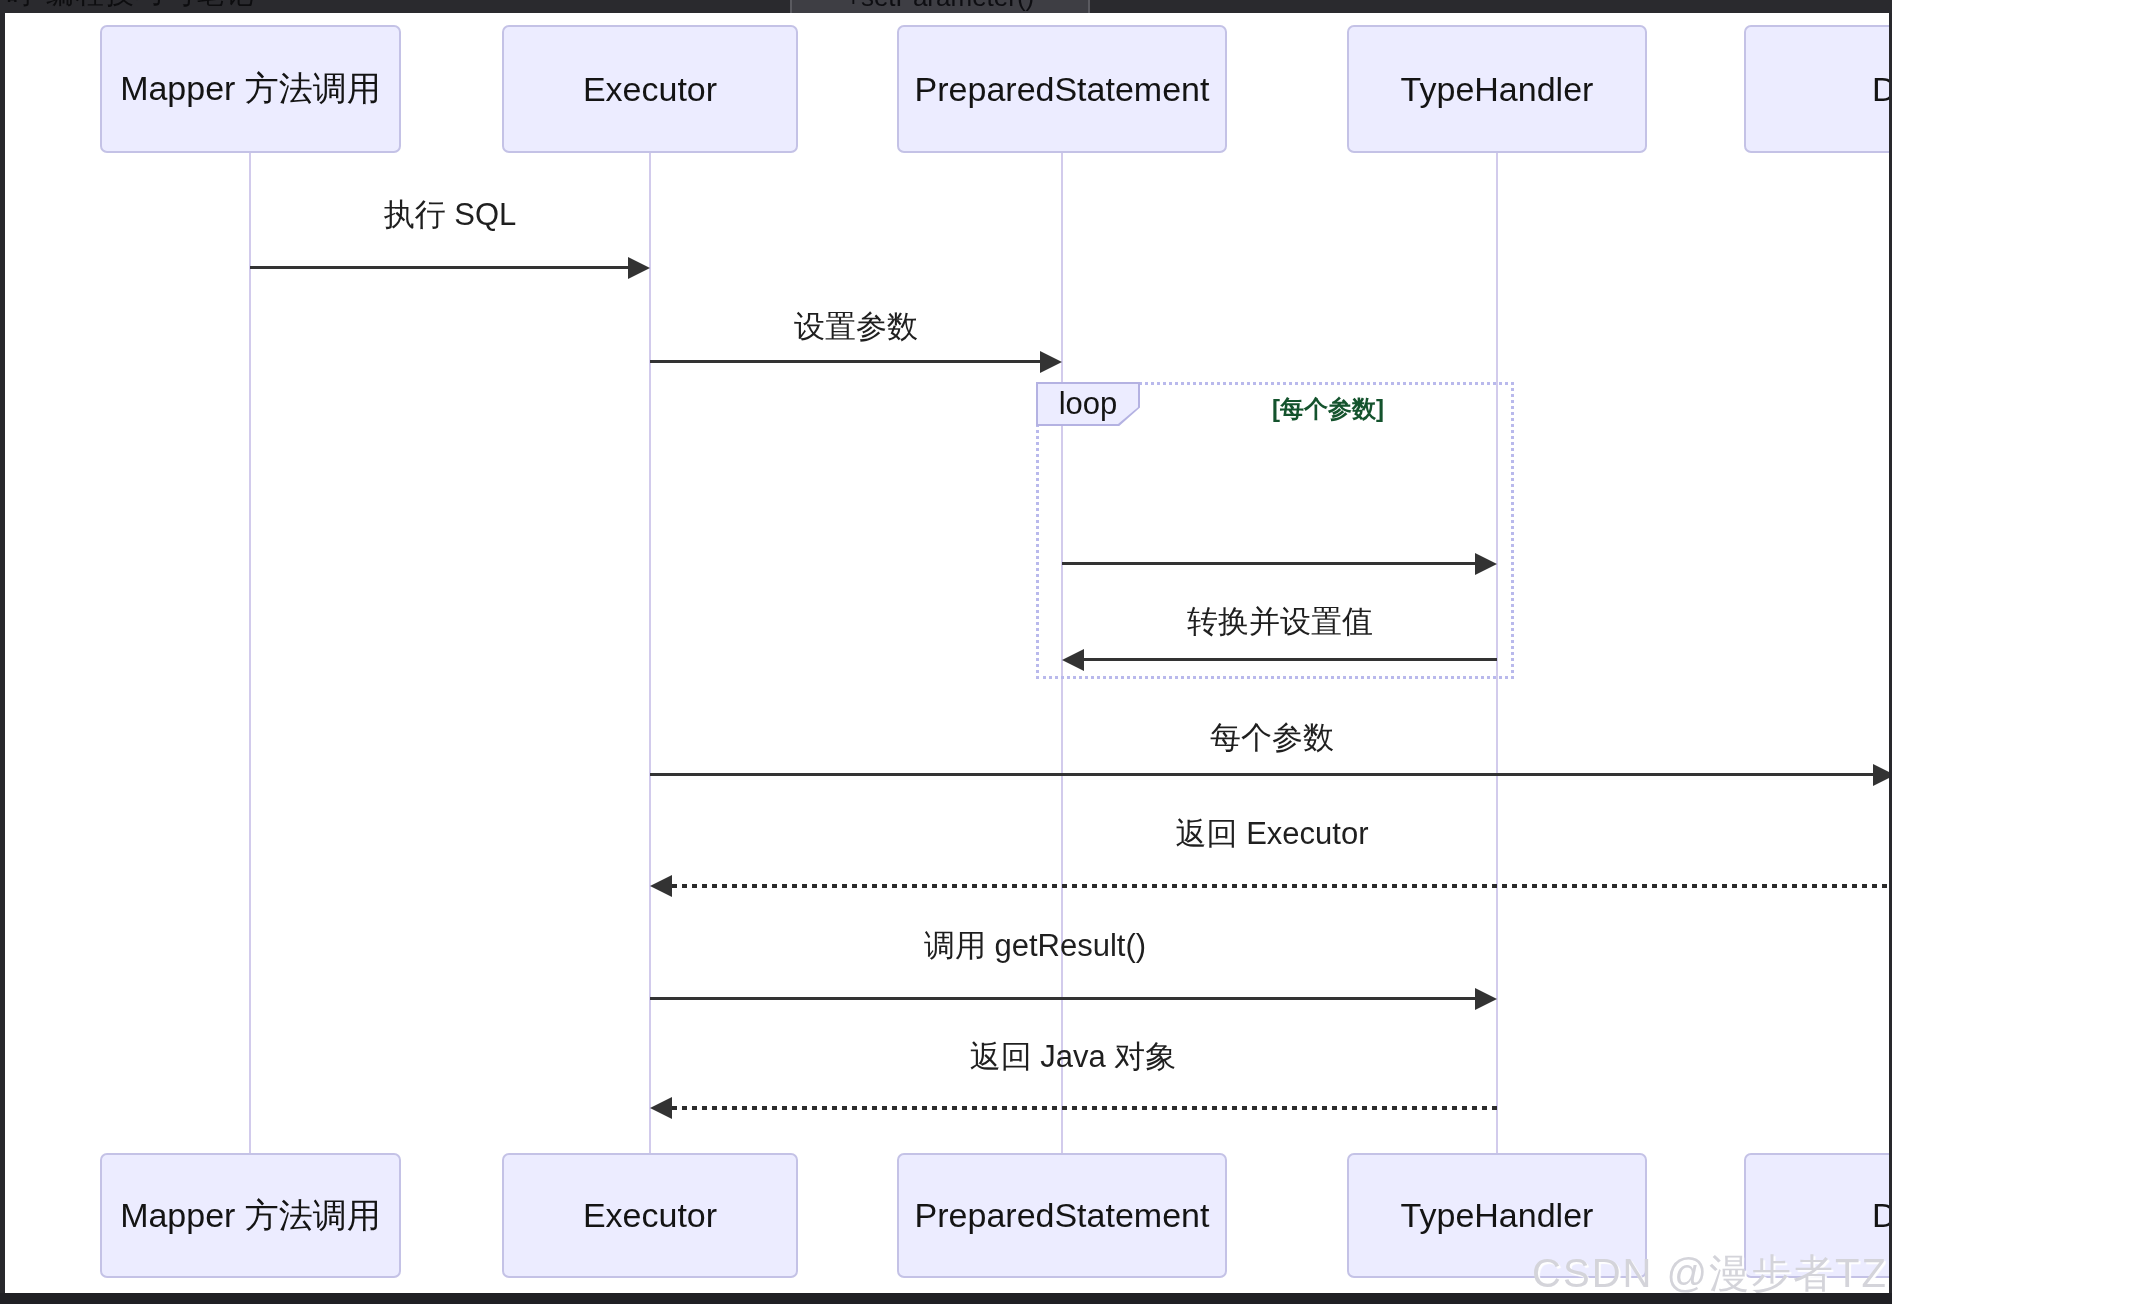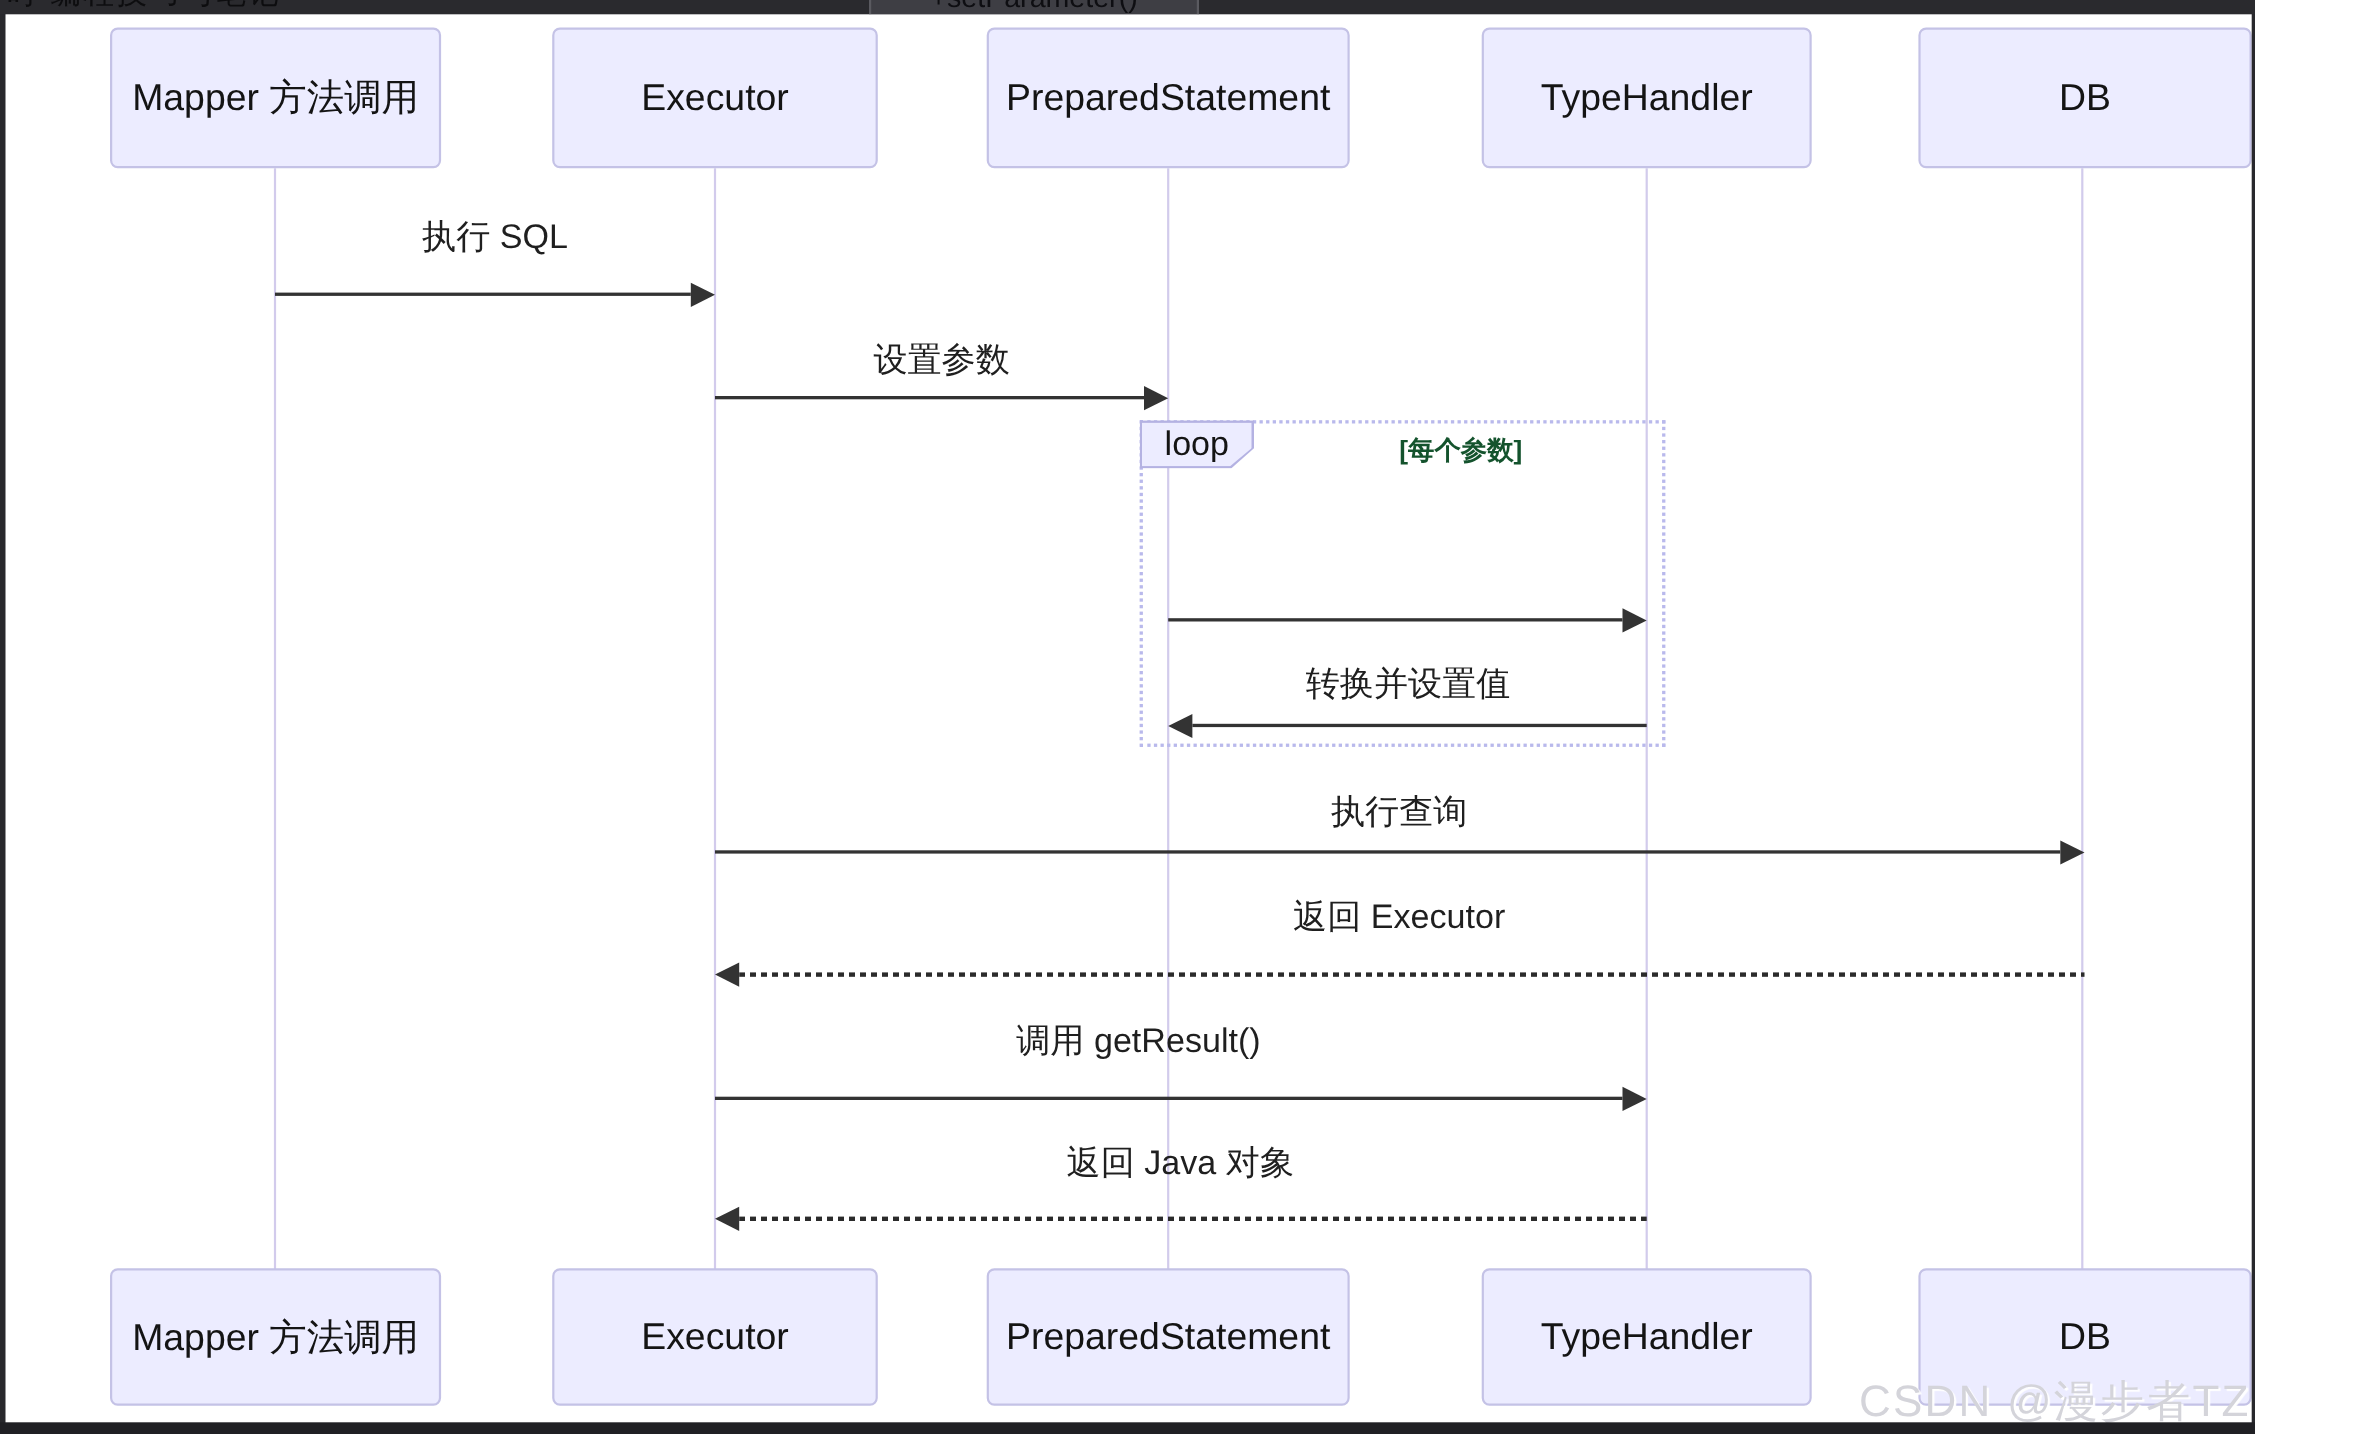--- a/index.html
+++ b/index.html
@@ -1,17 +1,17 @@
 <!DOCTYPE html>
 <html><head>
 <meta charset="utf-8">
 <style>
   html,body{margin:0;padding:0;background:#ffffff;}
   body{font-family:"Liberation Sans","DejaVu Sans",sans-serif;}
-  #stage{position:relative;width:2050px;height:1304px;background:#ffffff;overflow:hidden;}
+  #stage{position:relative;width:1892px;height:1304px;background:#ffffff;overflow:hidden;}
 
   
   .chrome-top{position:absolute;left:0;top:0;width:2146px;height:13px;background:#2a2a2e;overflow:hidden;z-index:60;}
   .chrome-top .partial-left{position:absolute;left:6px;top:-21px;font-size:28px;line-height:30px;color:#0d0d0f;white-space:nowrap;letter-spacing:2px;}
   .chrome-top .partial-panel{position:absolute;left:790px;top:0;width:296px;height:13px;background:#3e3e44;border-left:2px solid #5a5a60;border-right:2px solid #5a5a60;overflow:hidden;}
   .chrome-top .partial-center{position:absolute;left:0;right:0;top:-17px;text-align:center;font-size:26px;line-height:28px;color:#0e0e12;white-space:nowrap;}
   .chrome-bottom{position:absolute;left:0;top:1293px;width:2146px;height:11px;background:#202024;z-index:60;}
   .chrome-left{position:absolute;left:0;top:0;width:5px;height:1304px;background:#28282c;z-index:55;}
   .chrome-right{position:absolute;right:0;top:0;width:3px;height:1304px;background:#28282c;z-index:55;}
 
@@ -73,21 +73,21 @@
     </div>
   <div class="loop-guard">[每个参数]</div>
 
   <div class="msg-line" style="left:1062px;top:562px;width:413px;"></div>
   <div class="arrow-right" style="left:1475px;top:553px;"></div>
 
   <div class="msg-label" style="left:1280px;top:622px;">转换并设置值</div>
   <div class="msg-line" style="left:1084px;top:658px;width:413px;"></div>
   <div class="arrow-left" style="left:1062px;top:649px;"></div>
 
-  <div class="msg-label" style="left:1272px;top:738px;">执行查询</div>
+  <div class="msg-label" style="left:1272px;top:738px;">每个参数</div>
   <div class="msg-line" style="left:650px;top:773px;width:1223px;"></div>
   <div class="arrow-right" style="left:1873px;top:764px;"></div>
 
   <div class="msg-label" style="left:1272px;top:834px;">返回 Executor</div>
   <div class="msg-line dotted" style="left:672px;top:884px;width:1223px;"></div>
   <div class="arrow-left" style="left:650px;top:875px;"></div>
 
   <div class="msg-label" style="left:1035px;top:946px;">调用 getResult()</div>
   <div class="msg-line" style="left:650px;top:997px;width:825px;"></div>
   <div class="arrow-right" style="left:1475px;top:988px;"></div>

